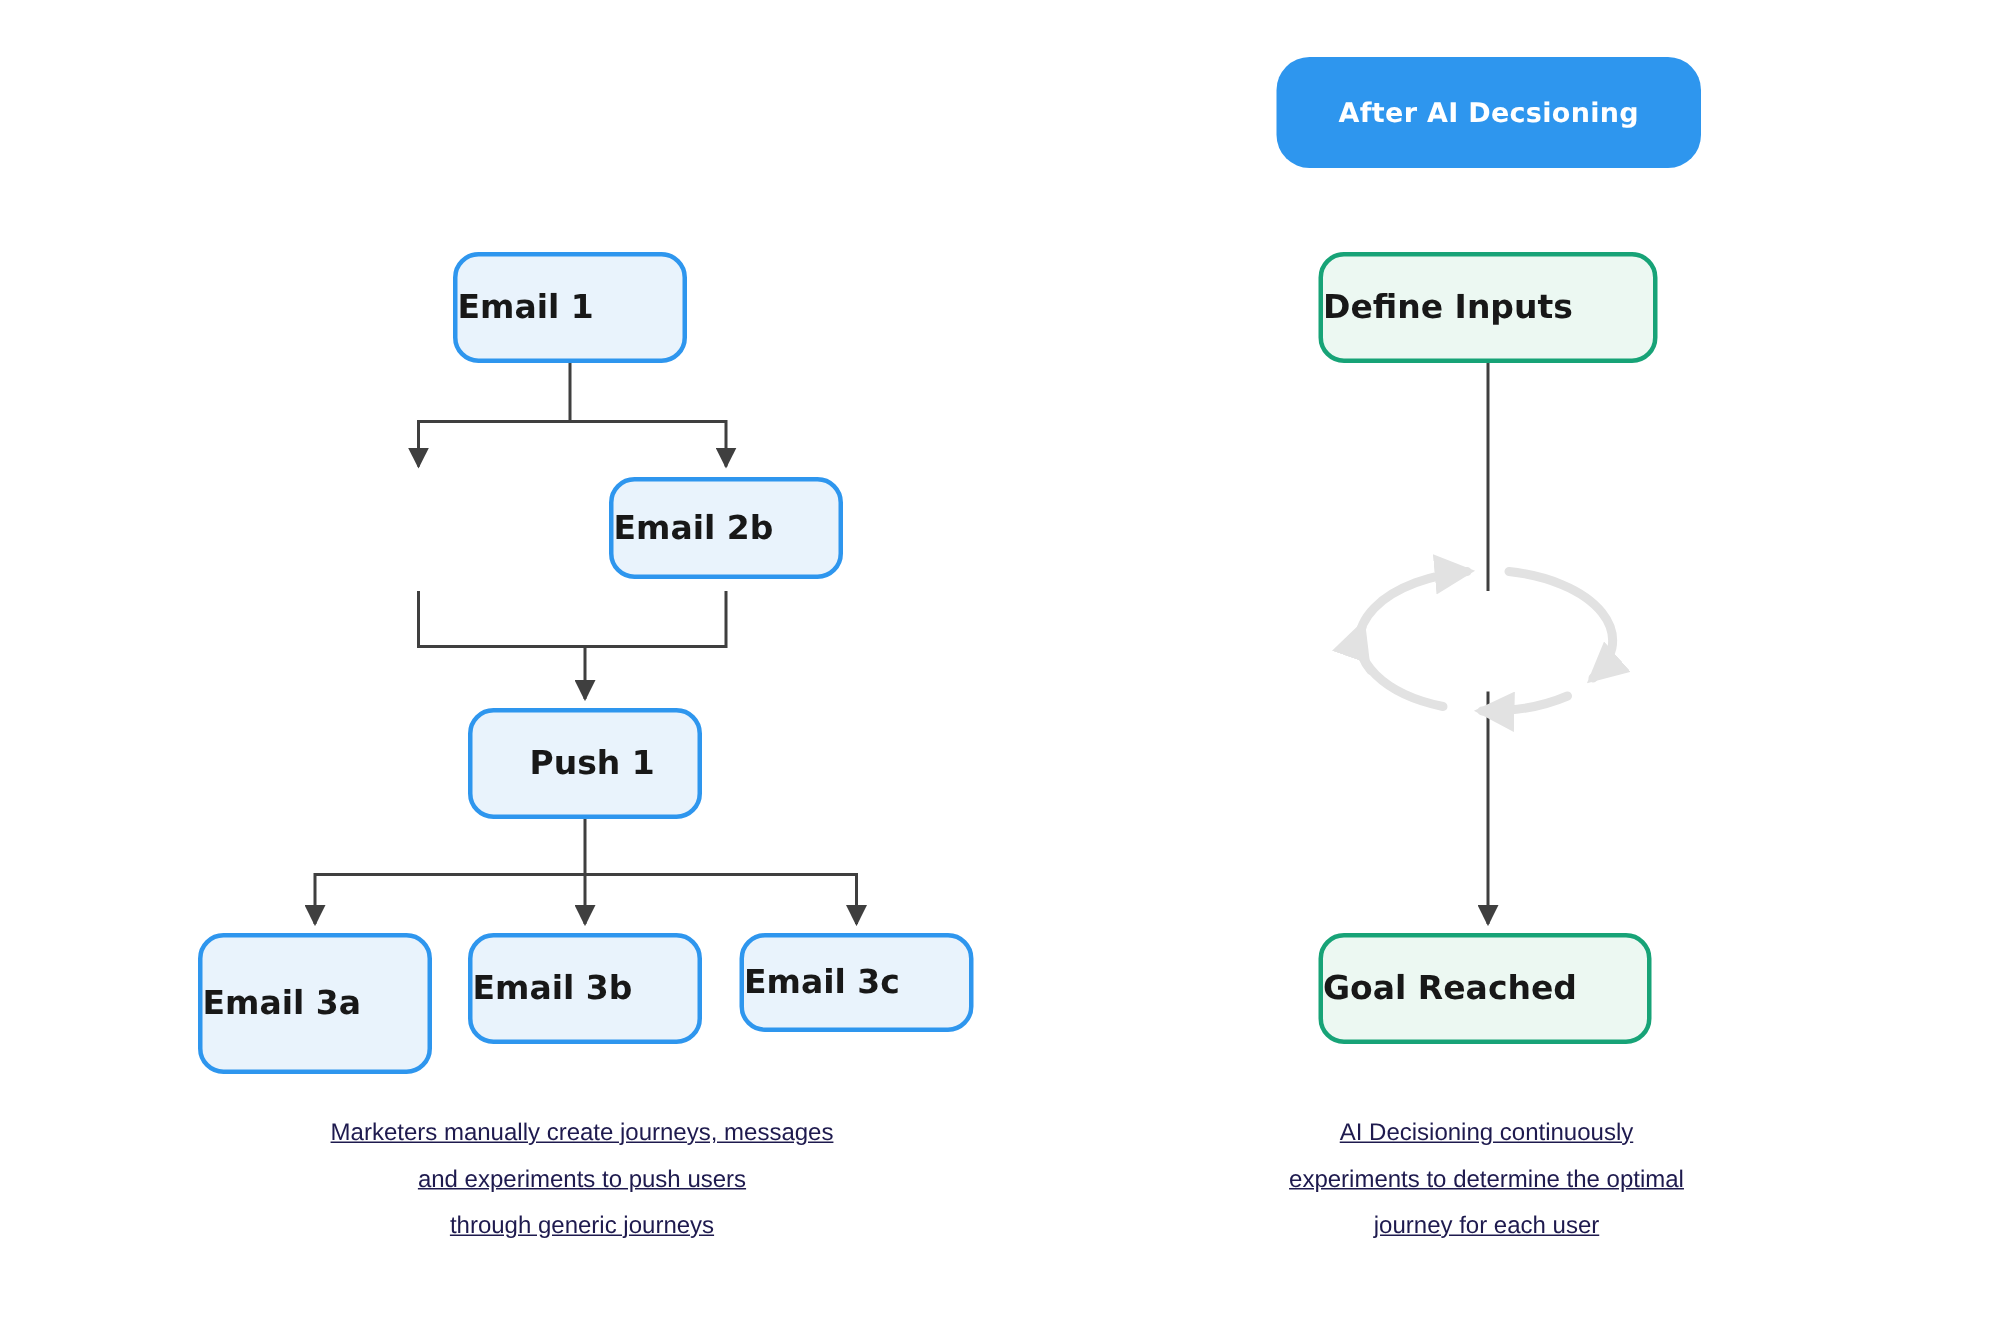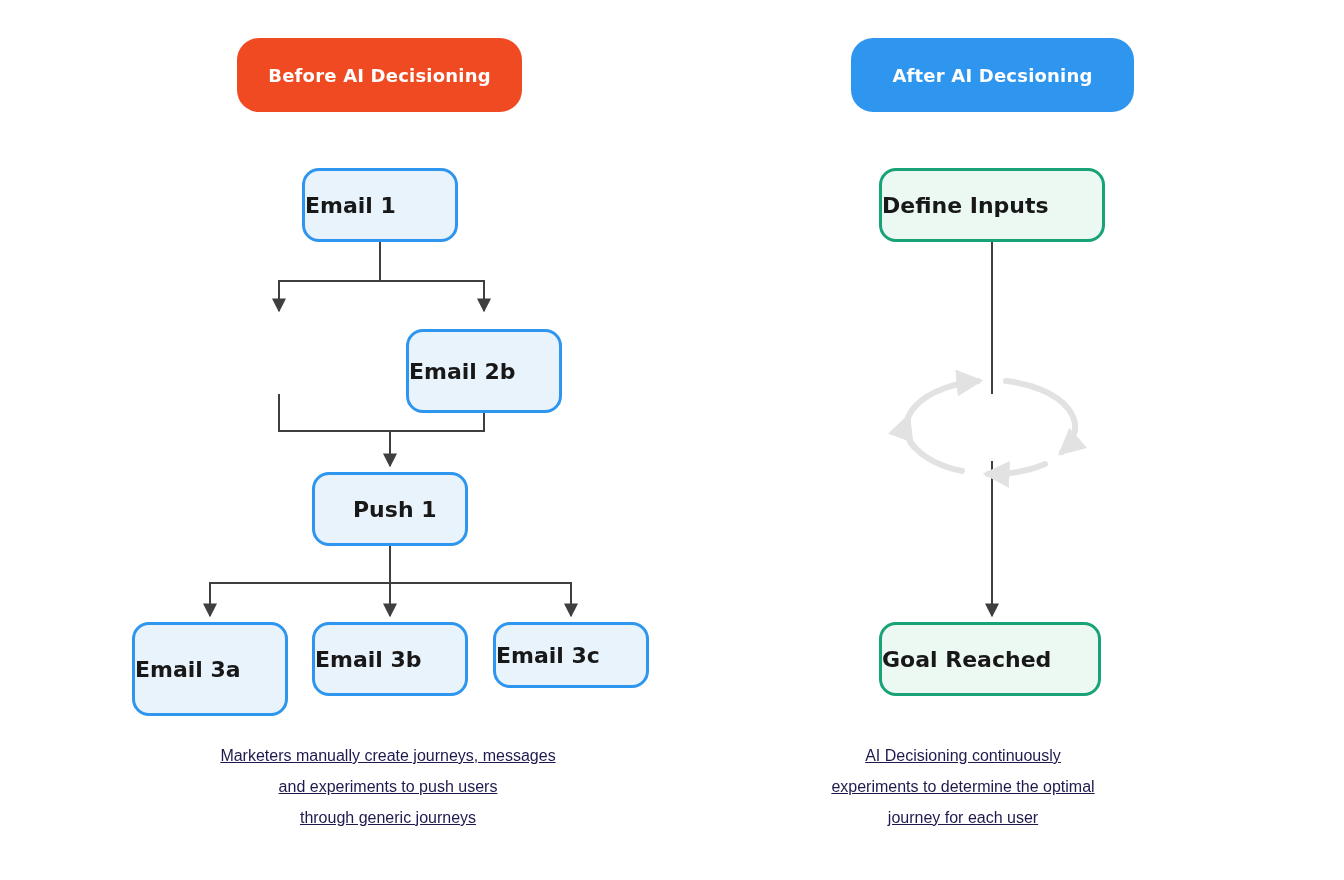--- a/index.html
+++ b/index.html
@@ -70,30 +70,27 @@
     <path class="flow" d="M992 461 V616" marker-end="url(#arrow-dark)"></path>
 
     <g>
       <path class="loop-arc" d="M914 447 A86 47 0 0 1 978 381" marker-end="url(#arrow-light)"></path>
       <path class="loop-arc" d="M1006 381 A86 47 0 0 1 1062 452" marker-end="url(#arrow-light)"></path>
       <path class="loop-arc" d="M1045 464 A86 47 0 0 1 988 474" marker-end="url(#arrow-light)"></path>
       <path class="loop-arc" d="M962 471 A86 47 0 0 1 908 418" marker-end="url(#arrow-light)"></path>
     </g>
   </svg>
 
-  <div class="badge orange" style="left:237px;top:38px;width:285px;height:74px;">
-    <span>Before AI Decisioning</span>
-  </div>
 
   <div class="node blue" style="left:302px;top:168px;width:156px;height:74px;">
     <span>Email 1</span>
   </div>
 
 
-  <div class="node blue" style="left:406px;top:318px;width:156px;height:84px;margin-top:11px;">
+  <div class="node blue" style="left:406px;top:318px;width:156px;height:68px;">
     <span>Email 2b</span>
   </div>
 
   <div class="node blue" style="left:312px;top:472px;width:156px;height:74px;padding-left:38px;">
     <span>Push 1</span>
   </div>
 
   <div class="node blue" style="left:132px;top:622px;width:156px;height:94px;">
     <span>Email 3a</span>
   </div>
@@ -118,19 +115,19 @@
 
   <div class="node green" style="left:879px;top:168px;width:226px;height:74px;">
     <span>Define Inputs</span>
   </div>
 
 
   <div class="node green" style="left:879px;top:622px;width:222px;height:74px;">
     <span>Goal Reached</span>
   </div>
 
-  <div class="caption" style="left:718px;top:740px;width:490px;text-align:center;">
+  <div class="caption" style="left:746px;top:740px;width:490px;text-align:center;">
     <div>AI Decisioning continuously</div>
     <div>experiments to determine the optimal</div>
     <div>journey for each user</div>
   </div>
 
 </div>
 
 </body></html>

